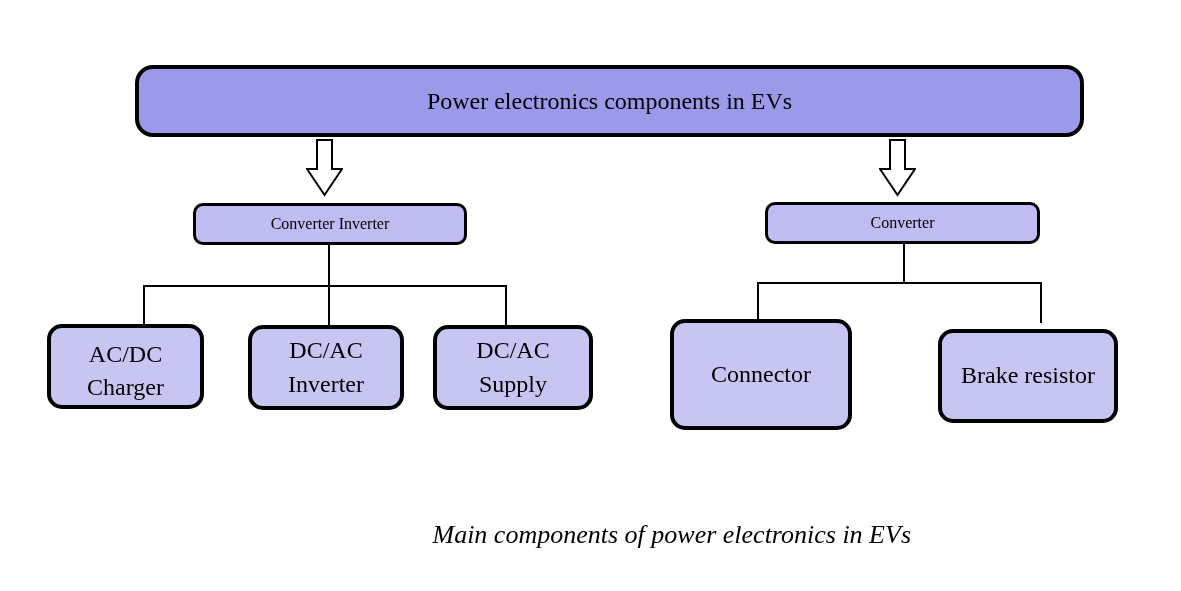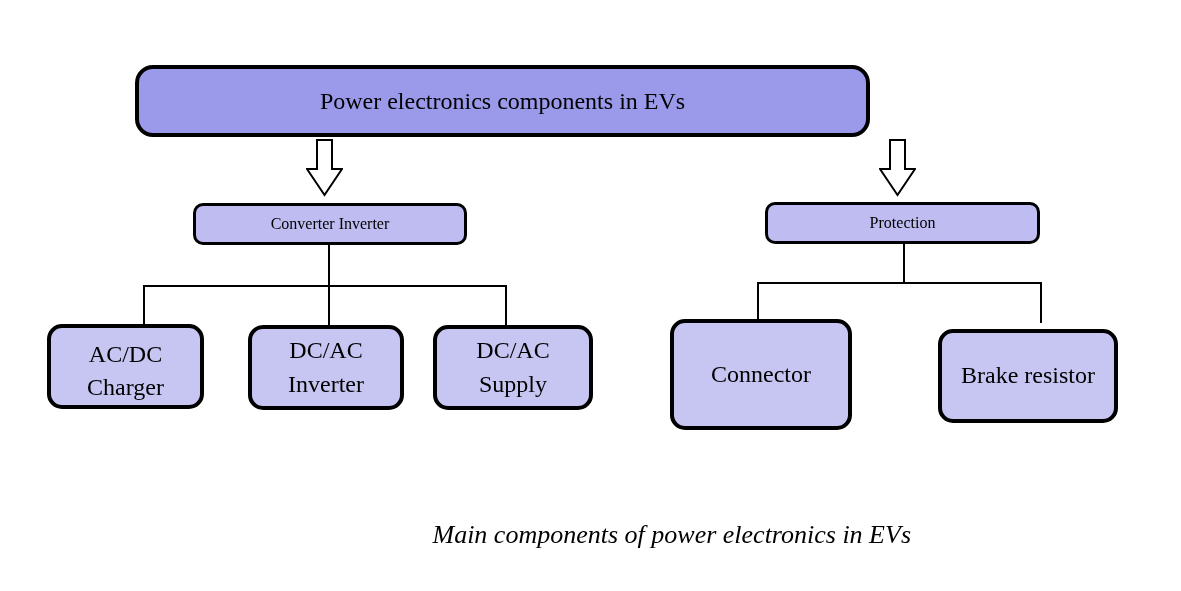--- a/index.html
+++ b/index.html
@@ -13,21 +13,21 @@
   html,body{background:var(--bg);}
   body{font-family:"Liberation Serif","DejaVu Serif",serif;color:#000;}
   .canvas{
     position:relative;width:1181px;height:591px;background:var(--bg);overflow:hidden;
   }
   .node{
     position:absolute;display:flex;align-items:center;justify-content:center;
     text-align:center;border:3px solid var(--line);background:var(--fill-leaf);
   }
   .node-root{
-    left:135px;top:65px;width:735px;height:72px;
+    left:135px;top:65px;width:949px;height:72px;
     background:var(--fill-root);border-width:4px;border-radius:18px;
     font-size:24px;
   }
   .node-branch{
     background:var(--fill-branch);border-width:3px;border-radius:10px;
     font-size:16px;height:42px;
   }
   .node-branch.left{left:193px;top:203px;width:274px;}
   .node-branch.right{left:765px;top:202px;width:275px;}
   .node-leaf{
@@ -61,21 +61,21 @@
     <polygon points="11,1 26,1 26,30 36,30 18.5,56 1,30 11,30" fill="#ffffff" stroke="#000000" stroke-width="2"></polygon>
   </svg>
   <svg class="arrow" style="left:879px;top:139px" viewBox="0 0 37 58">
     <polygon points="11,1 26,1 26,30 36,30 18.5,56 1,30 11,30" fill="#ffffff" stroke="#000000" stroke-width="2"></polygon>
   </svg>
 
   <div class="node node-branch left">
     <span>Converter Inverter</span>
   </div>
   <div class="node node-branch right">
-    <span>Protection</span>
+    <span>Converter</span>
   </div>
 
   <div class="wire v" style="left:328px;top:245px;height:40px"></div>
   <div class="wire h" style="left:143px;top:285px;width:364px"></div>
   <div class="wire v" style="left:143px;top:285px;height:39px"></div>
   <div class="wire v" style="left:328px;top:285px;height:40px"></div>
   <div class="wire v" style="left:505px;top:285px;height:40px"></div>
 
   <div class="wire v" style="left:903px;top:244px;height:38px"></div>
   <div class="wire h" style="left:757px;top:282px;width:285px"></div>

